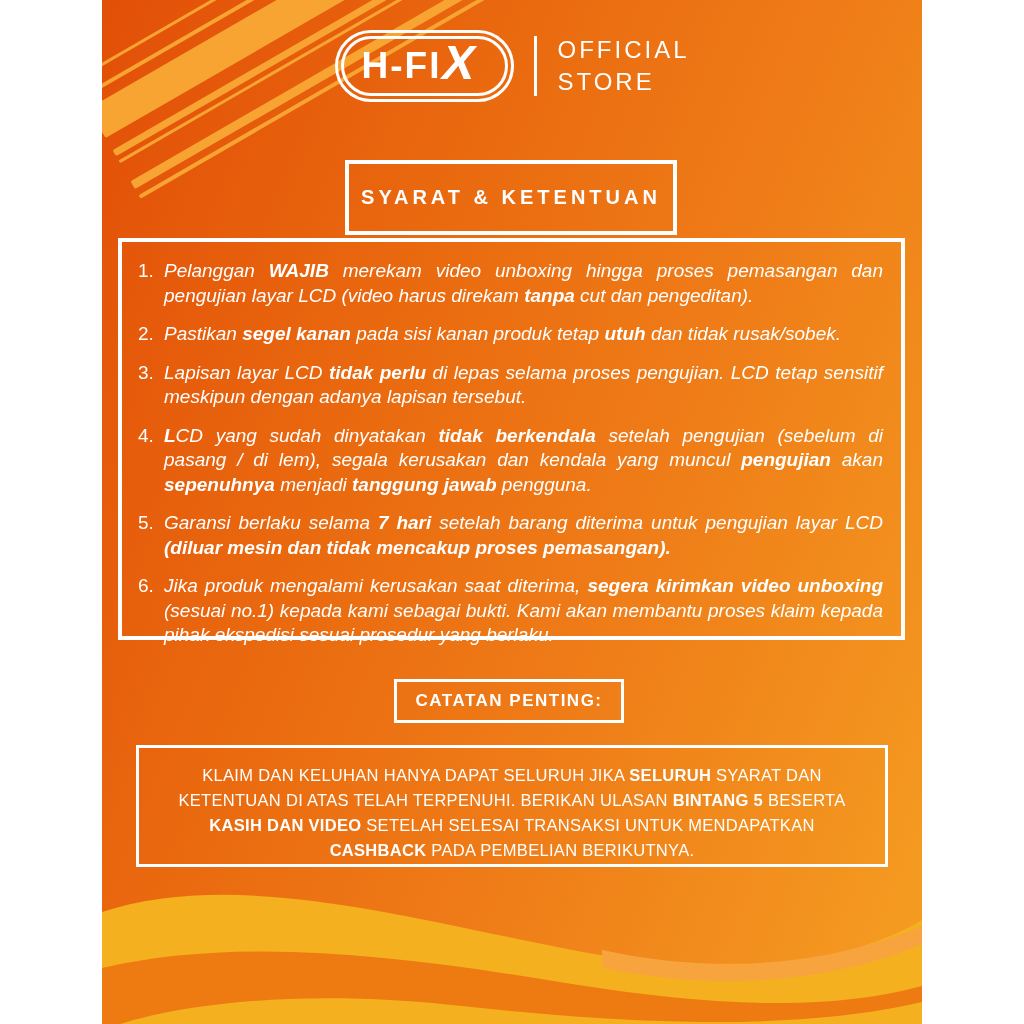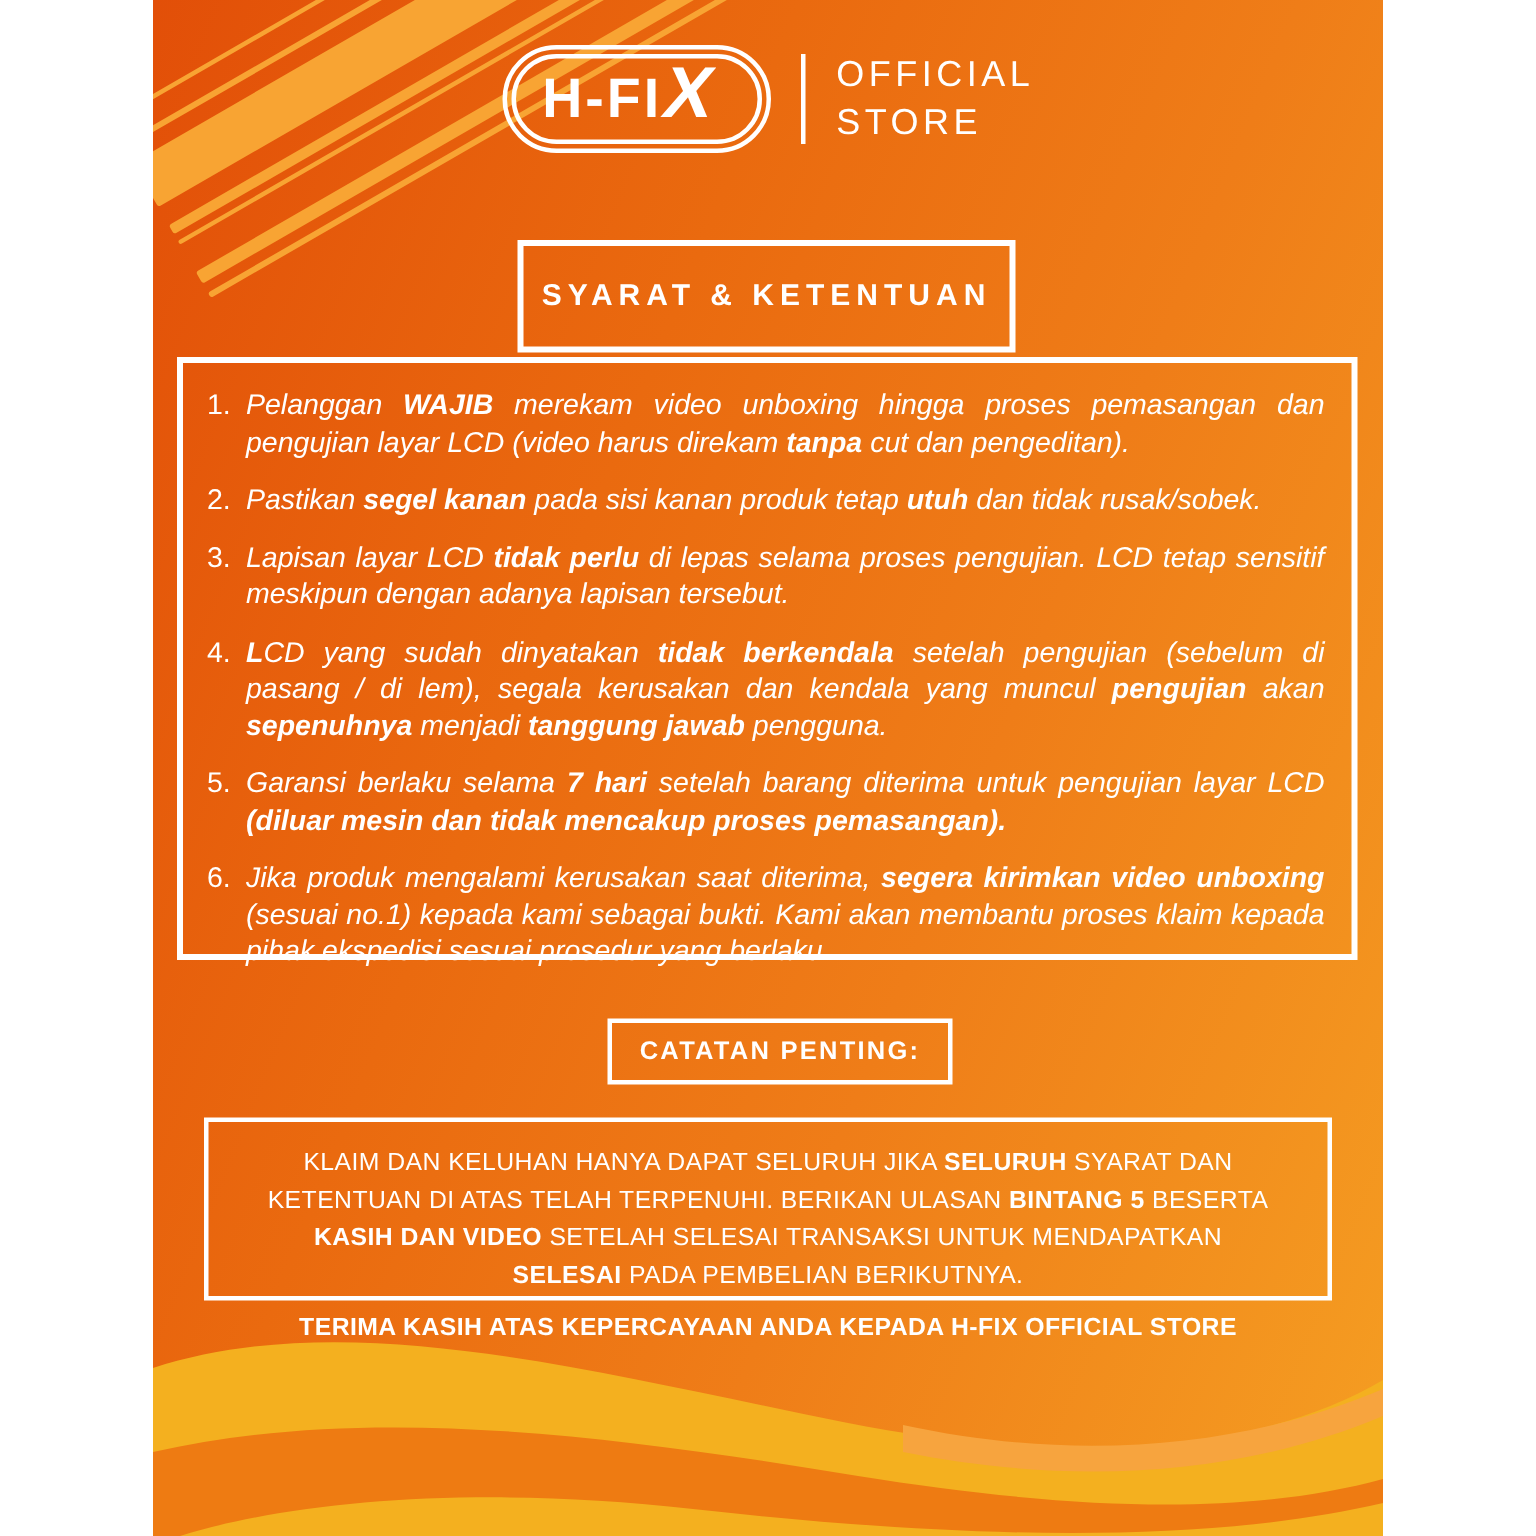--- a/index.html
+++ b/index.html
@@ -68,21 +68,21 @@
     border:4px solid #ffffff;box-sizing:border-box;
     padding:17px 18px 10px 16px;
     display:flex;flex-direction:column;gap:14px;
   }
   .term-item{display:flex;font-size:19px;line-height:24.5px;}
   .term-num{flex:0 0 26px;}
   .term-text{flex:1;text-align:justify;font-style:italic;}
   .term-text b{font-weight:bold;}
 
   .note-box{
-    position:absolute;top:679px;left:303px;width:230px;height:44px;
+    position:absolute;top:679px;left:292px;width:230px;height:44px;
     border:3px solid #ffffff;box-sizing:border-box;
     display:flex;align-items:center;justify-content:center;
     font-size:17px;font-weight:bold;letter-spacing:1.5px;
   }
 
   .footer-box{
     position:absolute;top:745px;left:34px;width:752px;height:122px;
     border:3px solid #ffffff;box-sizing:border-box;
     padding:15px 34px;text-align:center;
   }
@@ -159,18 +159,17 @@
           <span class="term-num">6.</span>
           <span class="term-text"><span>Jika produk mengalami kerusakan saat diterima, </span><b>segera kirimkan video unboxing</b><span> (sesuai no.1) kepada kami sebagai bukti. Kami akan membantu proses klaim kepada pihak ekspedisi sesuai prosedur yang berlaku.</span></span>
         </div>
       </div>
 
     <div class="note-box">
       <span>CATATAN PENTING:</span>
     </div>
 
     <div class="footer-box">
-      <p class="footer-para" id="footer-paragraph"><span>KLAIM DAN KELUHAN HANYA DAPAT SELURUH JIKA </span><b>SELURUH</b><span> SYARAT DAN KETENTUAN DI ATAS TELAH TERPENUHI. BERIKAN ULASAN </span><b>BINTANG 5</b><span> BESERTA </span><b>KASIH DAN VIDEO</b><span> SETELAH SELESAI TRANSAKSI UNTUK MENDAPATKAN </span><b>SELESAI</b><span> PADA PEMBELIAN BERIKUTNYA.</span></p>
-      <p class="footer-thanks">TERIMA KASIH ATAS KEPERCAYAAN ANDA KEPADA H-FIX OFFICIAL STORE</p>
+      <p class="footer-para" id="footer-paragraph"><span>KLAIM DAN KELUHAN HANYA DAPAT SELURUH JIKA </span><b>SELURUH</b><span> SYARAT DAN KETENTUAN DI ATAS TELAH TERPENUHI. BERIKAN ULASAN </span><b>BINTANG 5</b><span> BESERTA </span><b>KASIH DAN VIDEO</b><span> SETELAH SELESAI TRANSAKSI UNTUK MENDAPATKAN </span><b>CASHBACK</b><span> PADA PEMBELIAN BERIKUTNYA.</span></p>
     </div>
 
   </div>
 </div>
 
 </body></html>

